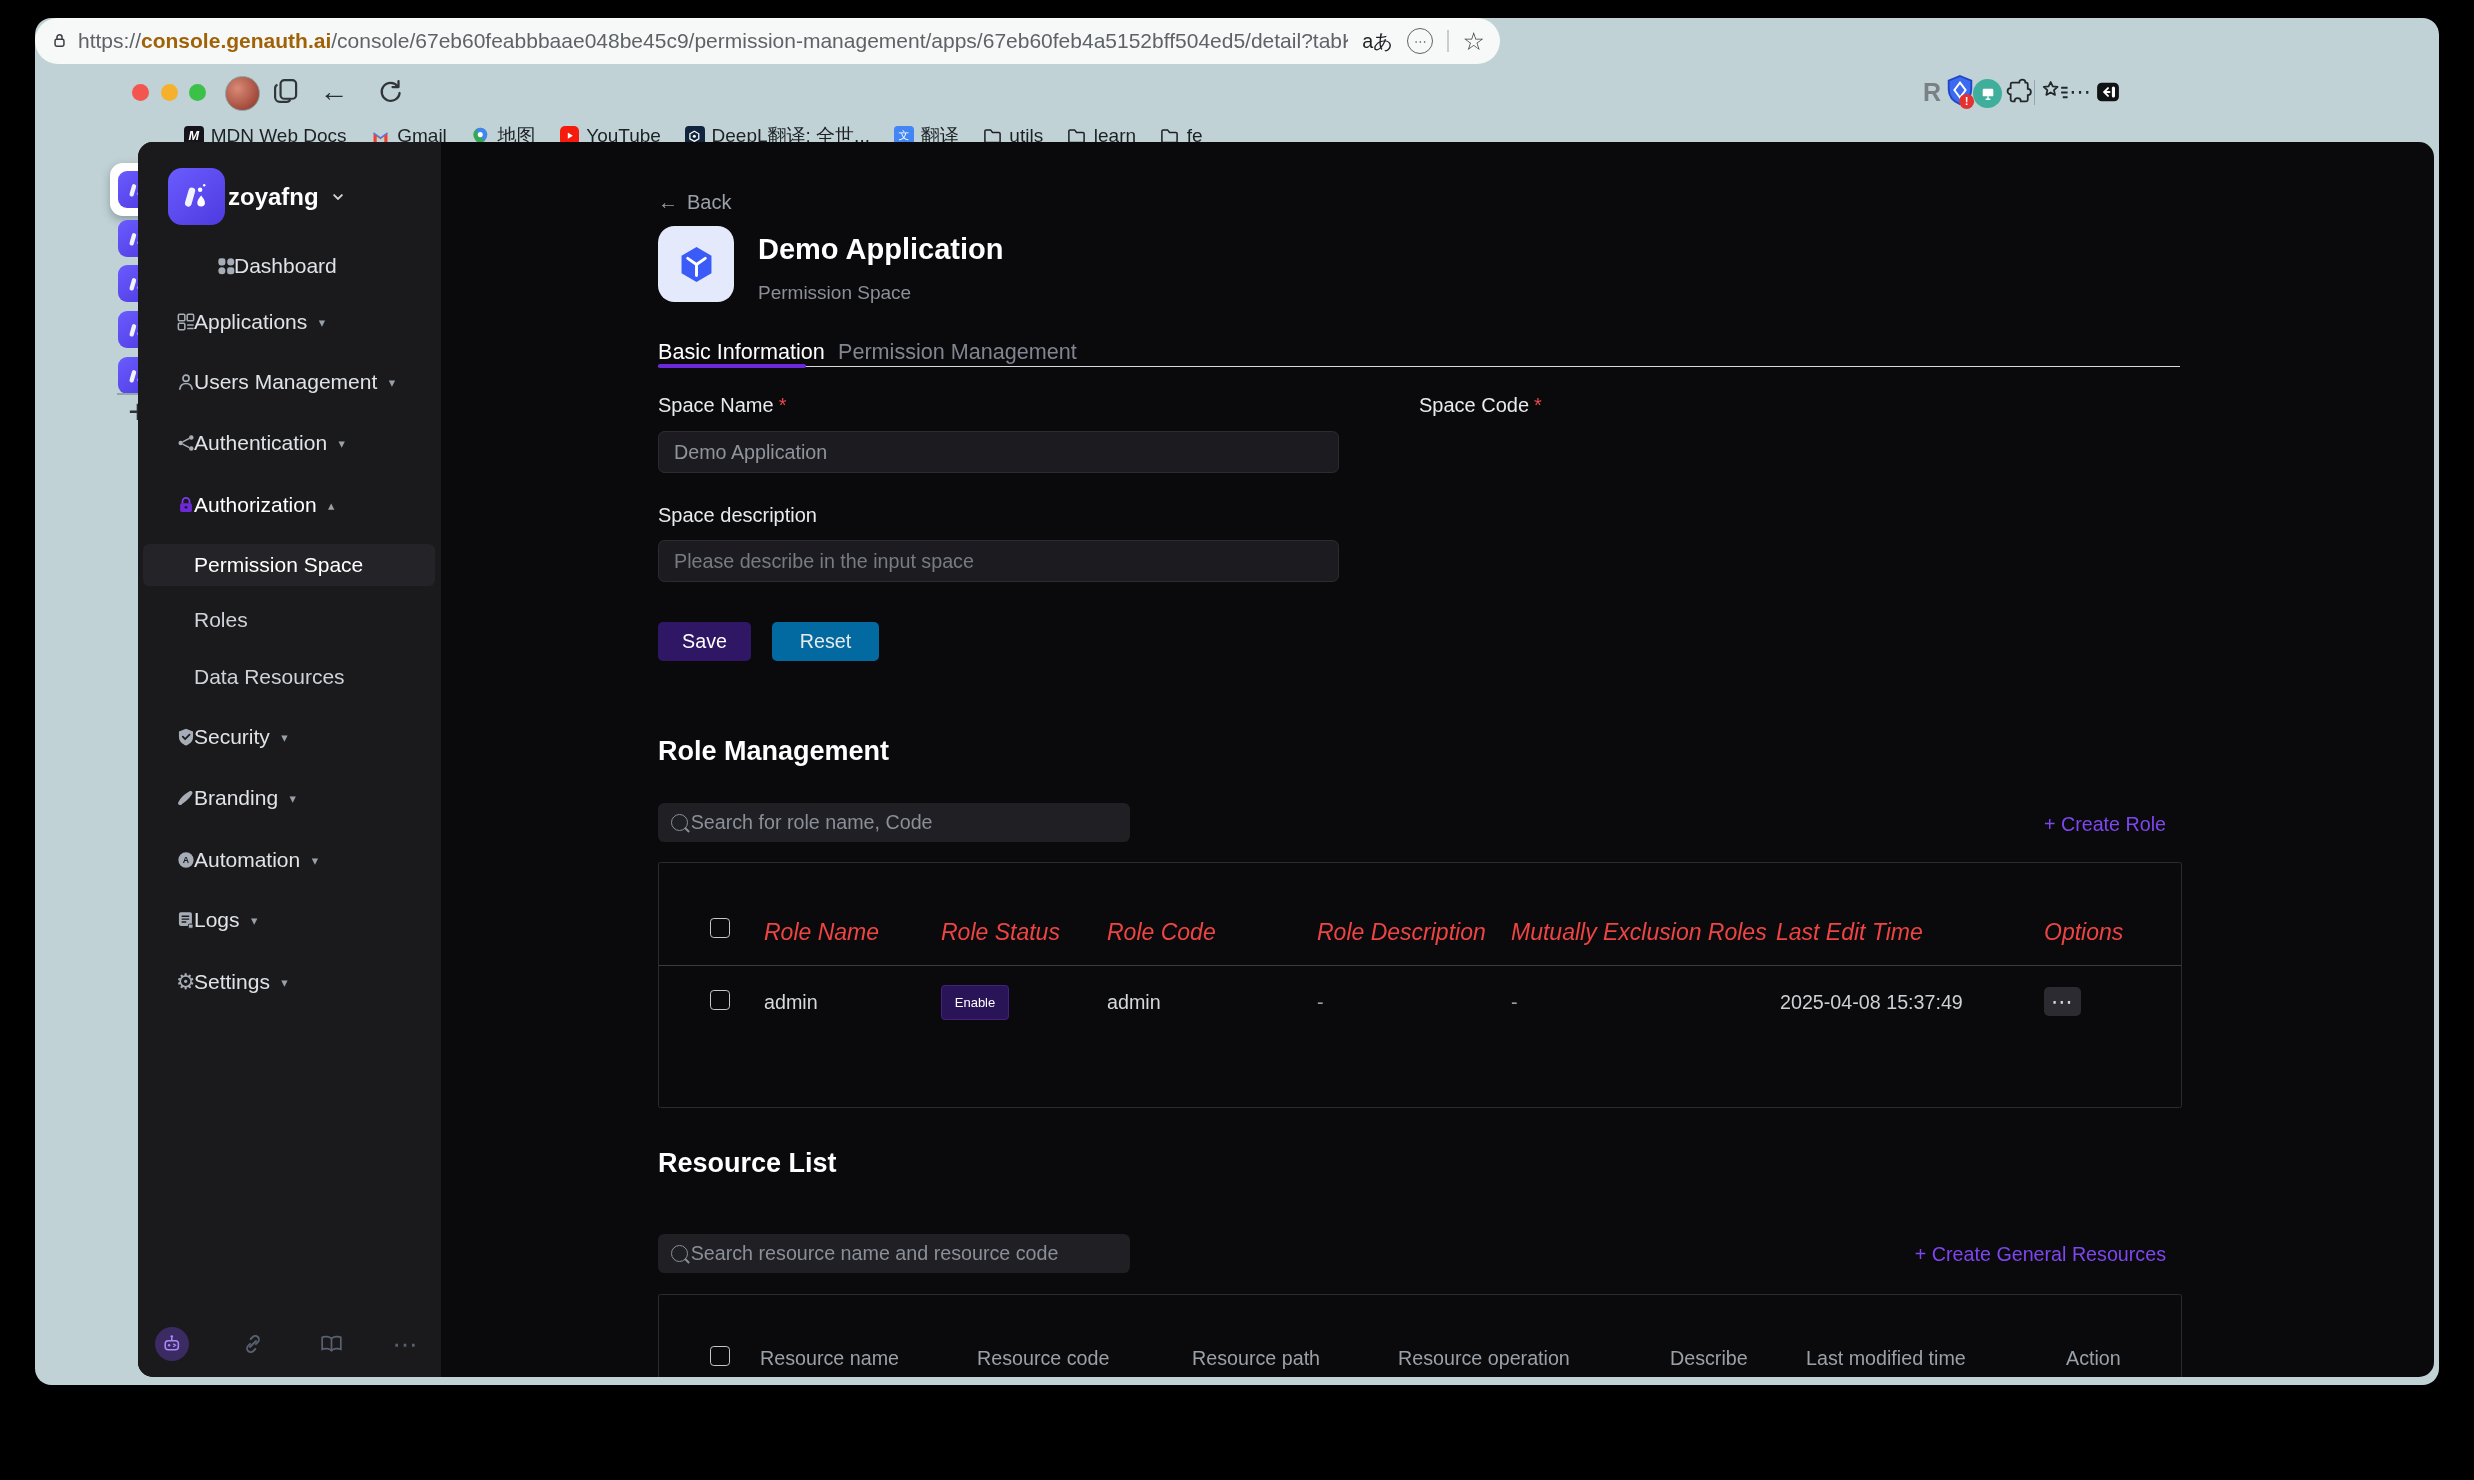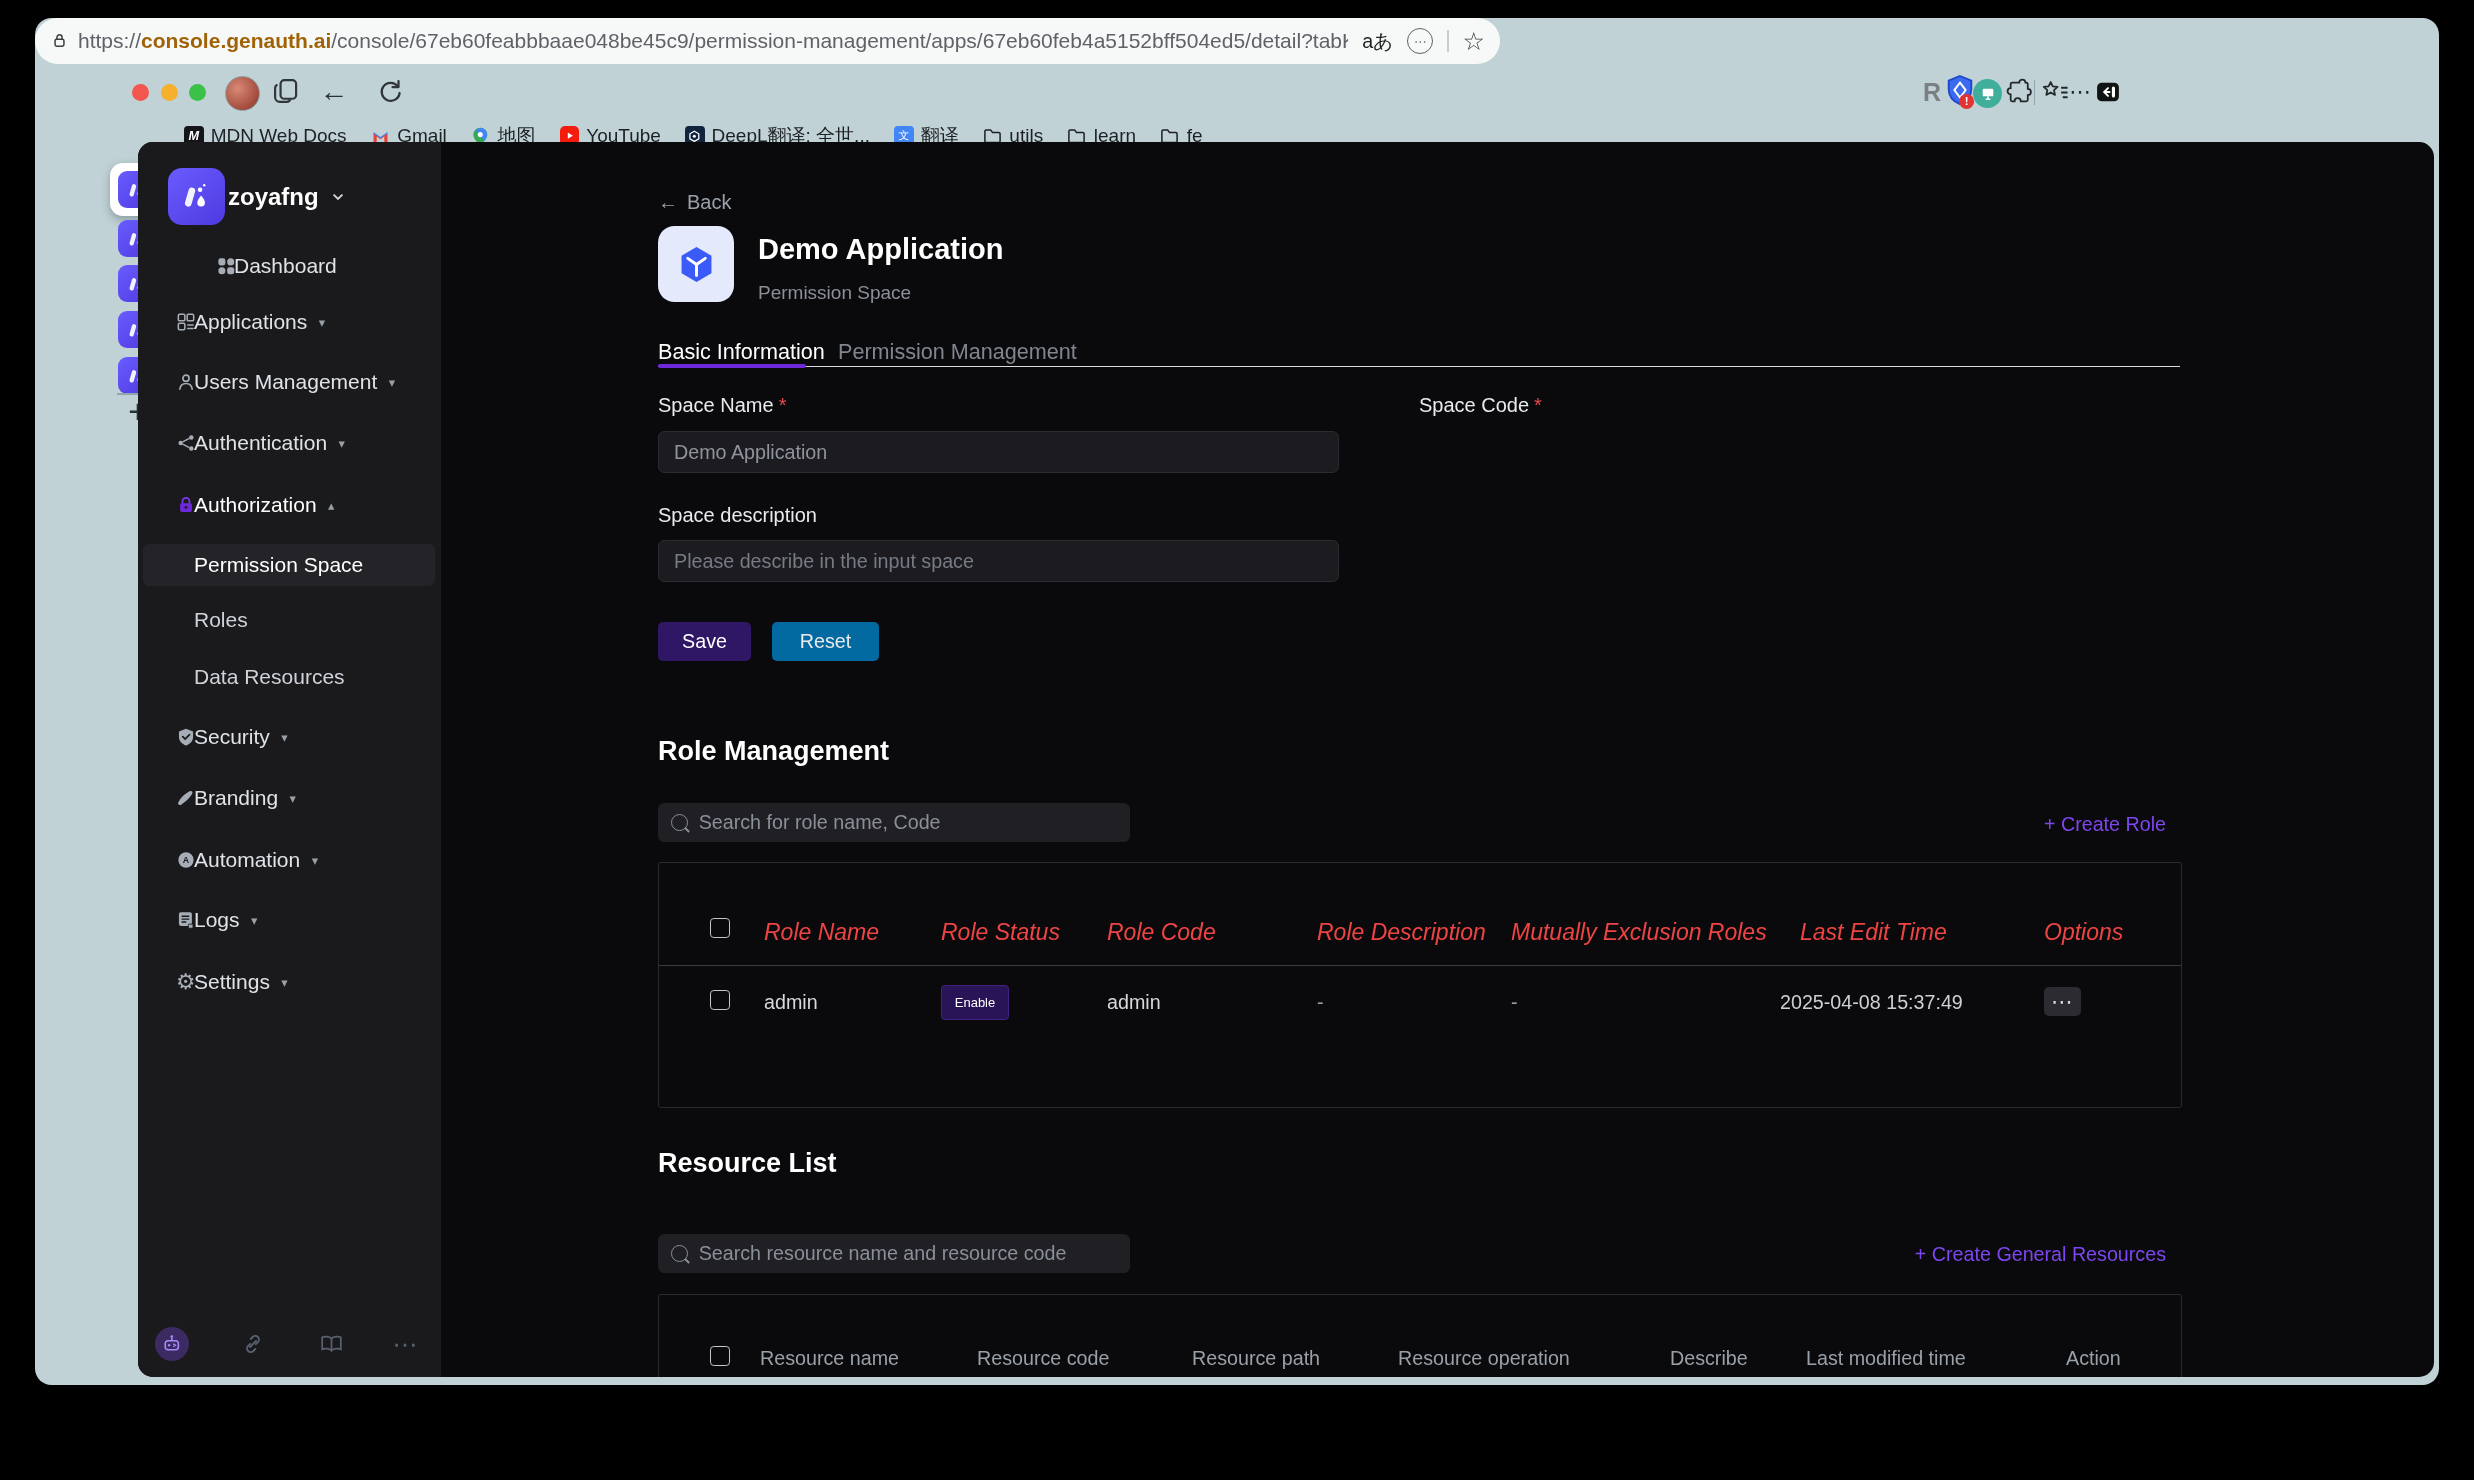--- a/index.html
+++ b/index.html
@@ -45,21 +45,21 @@
   .tab{top:197px;font-size:21.6px;}
   .tabrule{left:520px;top:224px;width:1522px;height:1.3px;background:#d8dadd;}
   .tabbar{left:520px;top:222px;width:148px;height:3.8px;border-radius:1.9px;background:#6d28d9;}
   .flabel{font-size:20px;color:#e8eaec;}
   .req{color:#e5484d;margin-left:5px;}
   .finput{height:42px;border-radius:6.3px;border:0.6px solid #2b2b31;background:#1c1c20;color:#8f949c;font-size:19.7px;padding:0 15px;box-sizing:border-box;font-family:"Liberation Sans",sans-serif;outline:none;}
   .finput::placeholder{color:#767b84;opacity:1;}
   .btn{height:39px;border:none;border-radius:5px;font-size:19.7px;color:#fff;font-family:"Liberation Sans",sans-serif;}
   .sect{font-size:27px;font-weight:bold;color:#fff;}
   .search{width:472px;height:39px;border-radius:6.3px;background:#1f1f24;display:flex;align-items:center;padding:0 12.7px;box-sizing:border-box;}
-  .search input{flex:1;background:transparent;border:none;outline:none;color:#8a8f98;font-size:19.7px;margin-left:9px;font-family:"Liberation Sans",sans-serif;}
+  .search input{flex:1;background:transparent;border:none;outline:none;color:#8a8f98;font-size:19.7px;margin-left:1px;font-family:"Liberation Sans",sans-serif;}
   .search input::placeholder{color:#8a8f98;opacity:1;}
   .mag{width:15px;height:15px;border:1.9px solid #8a8f98;border-radius:50%;position:relative;flex:none;}
   .mag::after{content:"";position:absolute;left:12.7px;top:14px;width:6.3px;height:1.9px;background:#8a8f98;transform:rotate(45deg);}
   .link{font-size:19.7px;color:#7e46f0;}
   .card{border:1.3px solid #2a2a30;border-radius:2.5px;background:transparent;}
   .th{position:absolute;top:56px;font-size:23px;color:#ef4444;white-space:nowrap;font-style:italic;}
   .th2{position:absolute;top:52px;font-size:19.7px;color:#9aa0a8;white-space:nowrap;}
   .td{position:absolute;top:128px;font-size:19.7px;color:#cdd0d5;white-space:nowrap;}
   .cb{position:absolute;width:20px;height:20px;border:1.9px solid #c3c6cc;border-radius:3.8px;box-sizing:border-box;}
   .badge{position:absolute;left:282px;top:122px;width:66px;height:33px;background:#2a1458;border:0.6px solid #44217e;border-radius:3.8px;display:flex;align-items:center;justify-content:center;color:#fff;font-size:13px;}
@@ -485,21 +485,21 @@
       </div>
       <div class="abs link" style="right:268px;top:671px;">+ Create Role</div>
 
       <div class="abs card" style="left:520px;top:720px;width:1522px;height:244px;">
         <span class="cb" style="left:51px;top:55px;"></span>
         <span class="th" style="left:105px;">Role Name</span>
         <span class="th" style="left:282px;">Role Status</span>
         <span class="th" style="left:448px;">Role Code</span>
         <span class="th" style="left:658px;">Role Description</span>
         <span class="th" style="left:852px;">Mutually Exclusion Roles</span>
-        <span class="th" style="left:1141px;">Last Edit Time</span>
+        <span class="th" style="left:1117px;">Last Edit Time</span>
         <span class="th" style="left:1385px;">Options</span>
         <div class="abs" style="left:0;top:102px;width:100%;height:1.3px;background:#3b3b42;"></div>
         <div>
           <span class="cb" style="left:51px;top:127px;"></span>
           <span class="td" style="left:105px;color:#d7d9dd;">admin</span>
           <span class="badge">Enable</span>
           <span class="td" style="left:448px;color:#d7d9dd;">admin</span>
           <span class="td" style="left:658px;color:#9aa0a8;">-</span>
           <span class="td" style="left:852px;color:#9aa0a8;">-</span>
           <span class="td" style="left:1121px;">2025-04-08 15:37:49</span>

